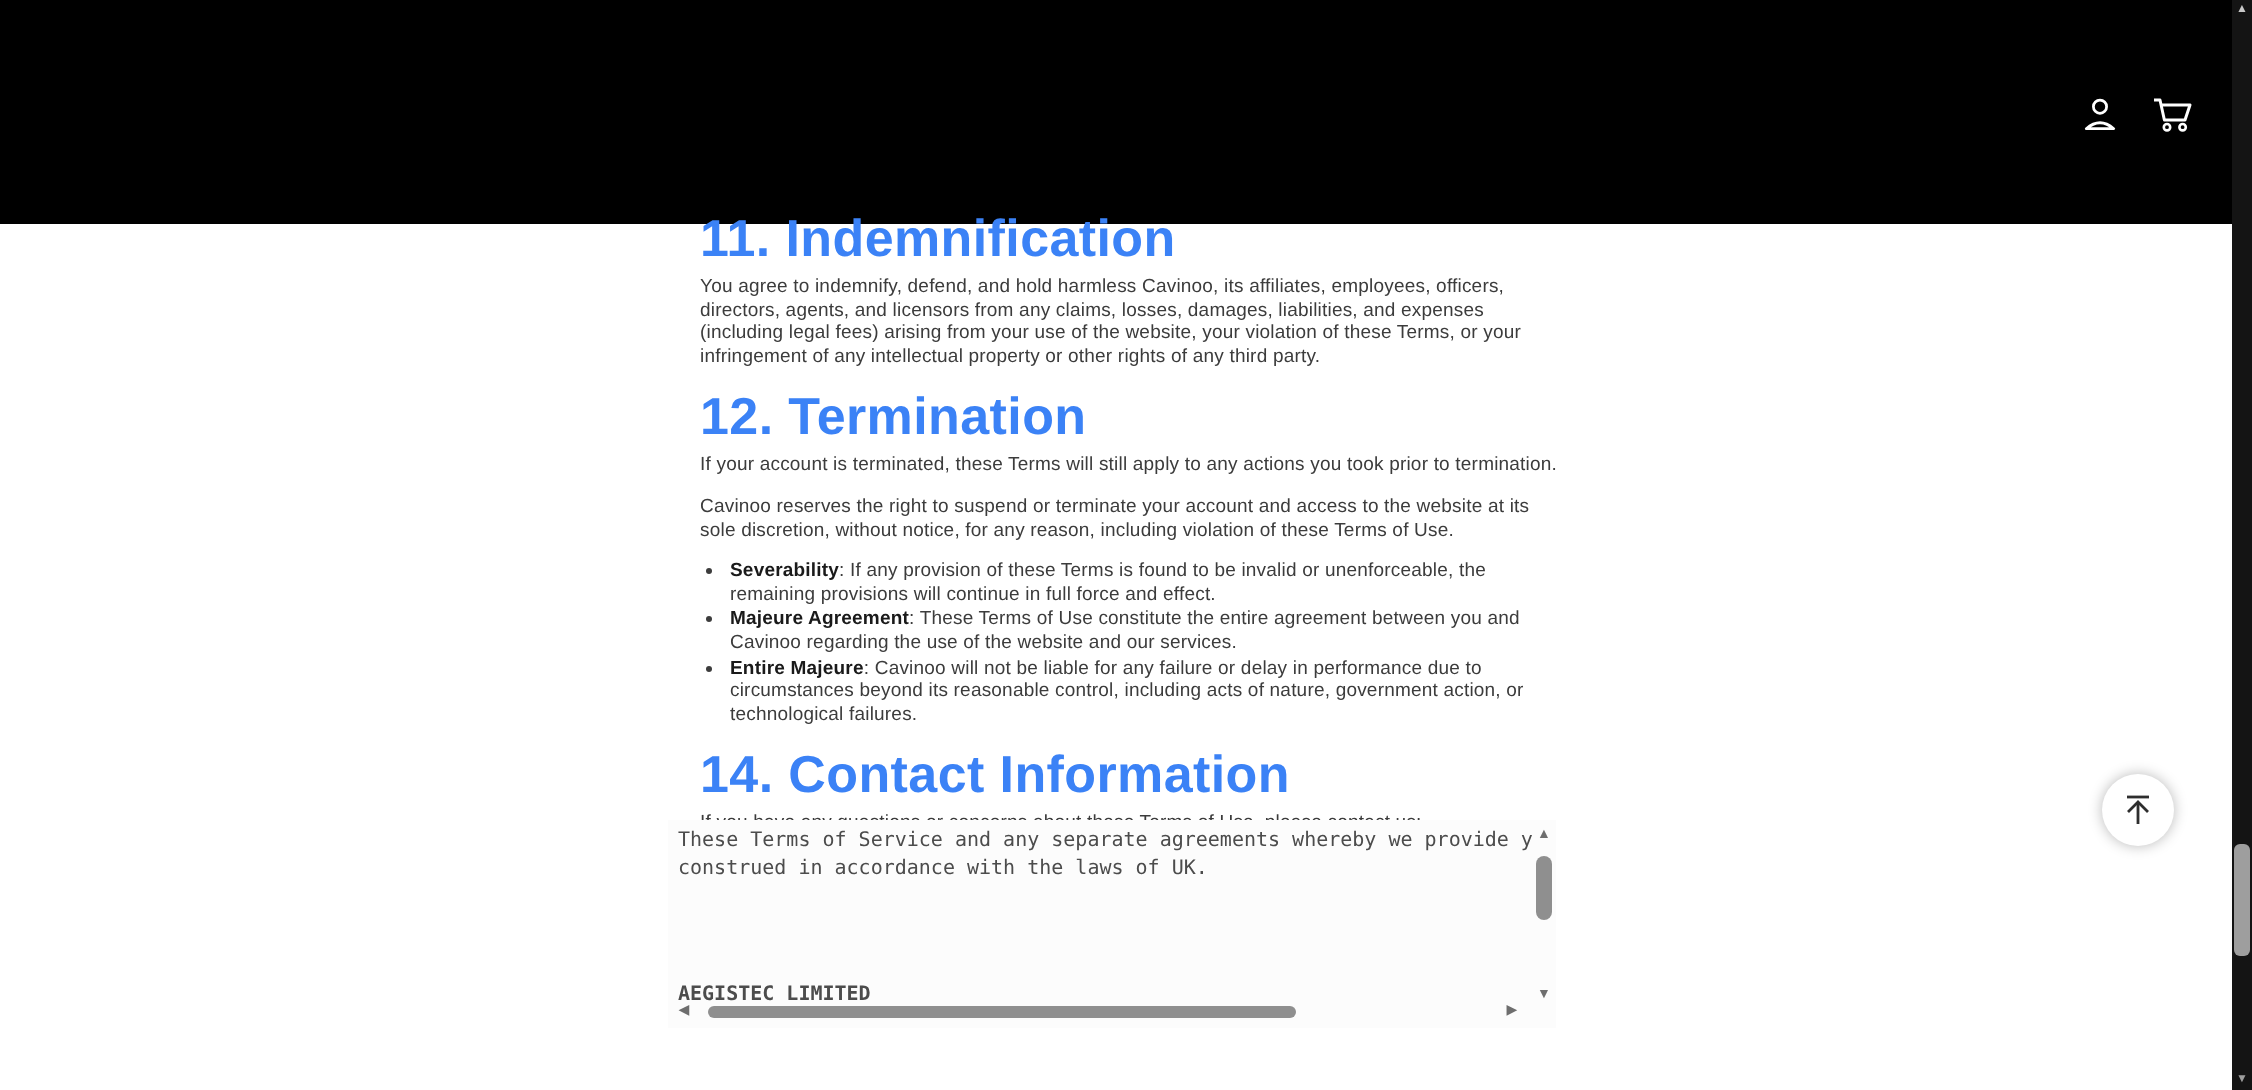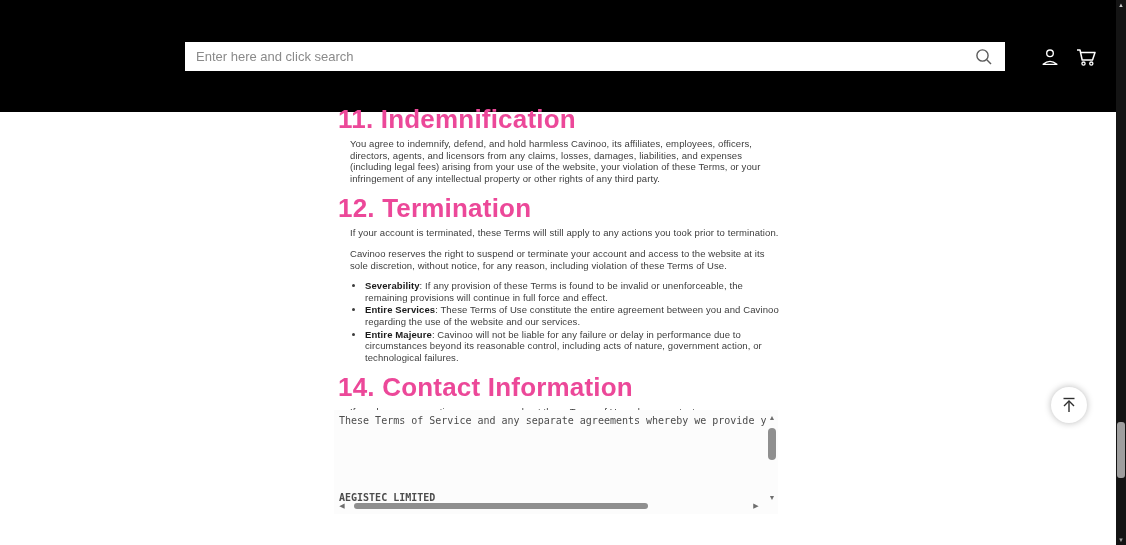--- a/index.html
+++ b/index.html
@@ -19,21 +19,21 @@
                   padding:0 0 0 11px; font-size:13px; color:#333; background:transparent;
                   font-family:"Liberation Sans", sans-serif; }
   .search-input::placeholder { color:#8a8a8a; }
   .search-btn { position:absolute; right:8px; top:3px; width:26px; height:24px; background:transparent;
                 border:none; cursor:pointer; display:flex; align-items:center; justify-content:center; }
   .hdr-icons { position:absolute; left:1038px; top:42px; height:30px; display:flex; gap:12px; align-items:center; }
   .hdr-icon { width:24px; height:24px; display:flex; align-items:center; justify-content:center; cursor:pointer; }
 
   
   .content { position:absolute; left:338px; top:104px; width:441px; }
-  h2 { font-size:26px; font-weight:800; color:#ec4899; line-height:30px; margin:0 0 4px 0;
+  h2 { font-size:26px; font-weight:800; color:#3b82f6; line-height:30px; margin:0 0 4px 12px;
        letter-spacing:0.2px; }
   h2.sp { margin-top:7px; }
   .content p { font-size:9.5px; line-height:11.6px; color:#3c3c3c; letter-spacing:0.1px; margin:0 0 9px 12px; }
   .content ul { margin:2px 0 9px 0; padding-left:27px; }
   .content li { font-size:9.5px; line-height:11.6px; color:#3c3c3c; letter-spacing:0.1px; margin-bottom:1px; }
   .content li b { color:#1a1a1a; }
 
   
   .terms-box { position:absolute; left:334px; top:410px; width:444px; height:104px; background:#fcfcfc; }
   .terms-text { position:absolute; left:5px; top:4px; width:427px; height:84px; overflow:hidden;
@@ -64,29 +64,20 @@
   .page-sb .thumb { position:absolute; left:1px; top:422px; width:8px; height:56px; background:#9e9e9e;
                     border-radius:3px; cursor:pointer; }
 </style>
 </head>
 <body>
 
 <div id="stage">
 
   <div class="header">
 
-    <div class="searchbar">
-      <input class="search-input" type="text" placeholder="Enter here and click search" style="">
-      <button class="search-btn">
-        <svg width="20" height="20" viewBox="0 0 20 20">
-          <circle cx="8.5" cy="8.5" r="5.6" fill="none" stroke="#5a5a5a" stroke-width="1.4"></circle>
-          <line x1="12.8" y1="12.8" x2="17" y2="17" stroke="#5a5a5a" stroke-width="1.4"></line>
-        </svg>
-      </button>
-    </div>
 
     <div class="hdr-icons">
       <div class="hdr-icon">
         <svg width="22" height="22" viewBox="0 0 24 24">
           <circle cx="12" cy="8" r="3.6" fill="none" stroke="#ffffff" stroke-width="1.5"></circle>
           <path d="M 4.5 20 Q 12 13.5 19.5 20 Z" fill="none" stroke="#ffffff" stroke-width="1.5" stroke-linejoin="round"></path>
         </svg>
       </div>
       <div class="hdr-icon">
         <svg width="24" height="24" viewBox="0 0 24 24">
@@ -102,33 +93,33 @@
 
     <h2>11. Indemnification</h2>
     <p>You agree to indemnify, defend, and hold harmless Cavinoo, its affiliates, employees, officers, directors, agents, and licensors from any claims, losses, damages, liabilities, and expenses (including legal fees) arising from your use of the website, your violation of these Terms, or your infringement of any intellectual property or other rights of any third party.</p>
 
     <h2 class="sp">12. Termination</h2>
     <p>If your account is terminated, these Terms will still apply to any actions you took prior to termination.</p>
     <p>Cavinoo  reserves the right to suspend or terminate your account and access to the website at its sole discretion, without notice, for any reason, including violation of these Terms of Use.</p>
 
     <ul>
       <li><b>Severability</b><span>: If any provision of these Terms is found to be invalid or unenforceable, the remaining provisions will continue in full force and effect.</span></li>
-      <li><b>Entire Services</b><span>: These Terms of Use constitute the entire agreement between you and Cavinoo  regarding the use of the website and our services.</span></li>
+      <li><b>Majeure Agreement</b><span>: These Terms of Use constitute the entire agreement between you and Cavinoo  regarding the use of the website and our services.</span></li>
       <li><b>Entire Majeure</b><span>: Cavinoo  will not be liable for any failure or delay in performance due to circumstances beyond its reasonable control, including acts of nature, government action, or technological failures.</span></li>
     </ul>
 
     <h2 class="sp">14. Contact Information</h2>
     <p>If you have any questions or concerns about these Terms of Use, please contact us:</p>
     <ul>
       <li><b>Email</b><span>: support@cavinoo.com</span></li>
     </ul>
   </div>
 
   <div class="terms-box">
-    <div class="terms-text"><span>These Terms of Service and any separate agreements whereby we provide you Services</span><br></div>
+    <div class="terms-text"><span>These Terms of Service and any separate agreements whereby we provide you Services</span><br><span>construed in accordance with the laws of UK.</span></div>
     <div class="terms-footer">AEGISTEC LIMITED</div>
 
     <div class="vsb">
       <div class="arr" style="top:0;">▲</div>
       <div class="thumb"></div>
       <div class="arr" style="bottom:0;">▼</div>
     </div>
     <div class="hsb">
       <div class="arr" style="left:2px;">◀</div>
       <div class="thumb"></div>

